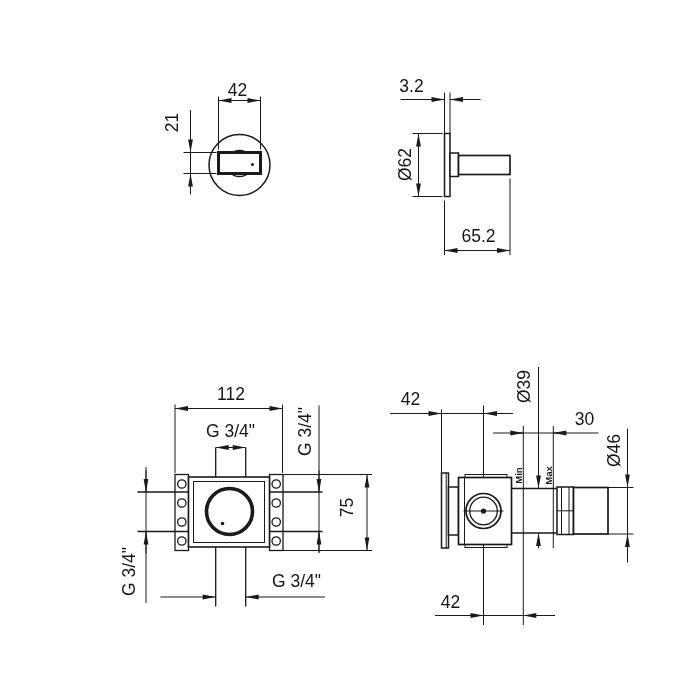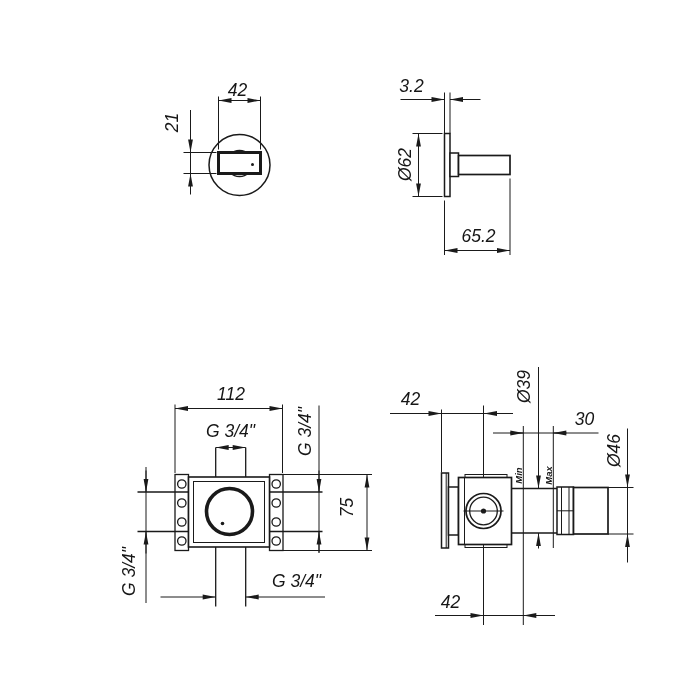--- a/index.html
+++ b/index.html
@@ -1,16 +1,16 @@
 <!DOCTYPE html>
 <html><head>
 <meta charset="utf-8">
 <style>
   html,body{margin:0;padding:0;background:#ffffff;}
-  #canvas{width:700px;height:700px;background:#ffffff;position:relative;overflow:hidden;font-style:italic;}
+  #canvas{width:700px;height:700px;background:#ffffff;position:relative;overflow:hidden;}
   svg text{font-family:"Liberation Sans","DejaVu Sans",sans-serif;font-size:17.5px;fill:#161616;}
   svg text.small{font-size:9.5px;font-weight:bold;}
   .ln1{stroke:#1a1a1a;stroke-width:1;fill:none;}
   .ln13{stroke:#1a1a1a;stroke-width:1.3;fill:none;}
   .part{stroke:#1a1a1a;stroke-width:1.5;fill:#ffffff;}
   .part17{stroke:#1a1a1a;stroke-width:1.7;fill:#ffffff;}
   .bold3{stroke:#1a1a1a;stroke-width:3;fill:#ffffff;}
   .bold36{stroke:#1a1a1a;stroke-width:3.6;fill:none;}
   .dot{fill:#1a1a1a;stroke:none;}
 </style>

